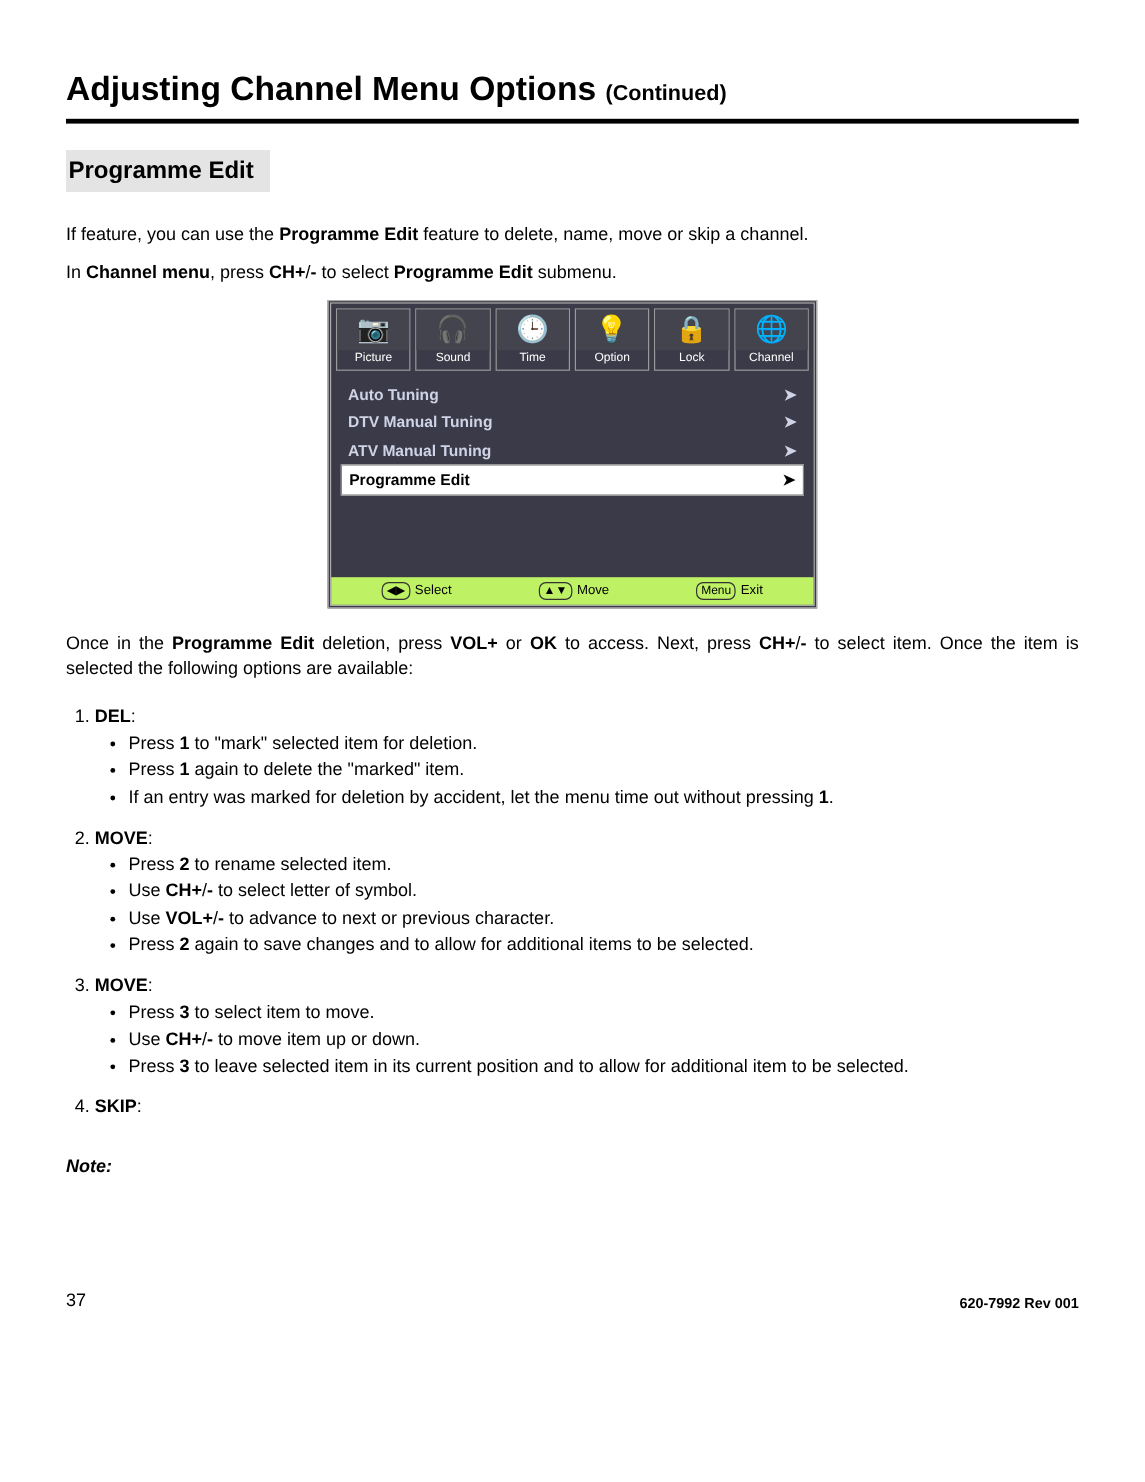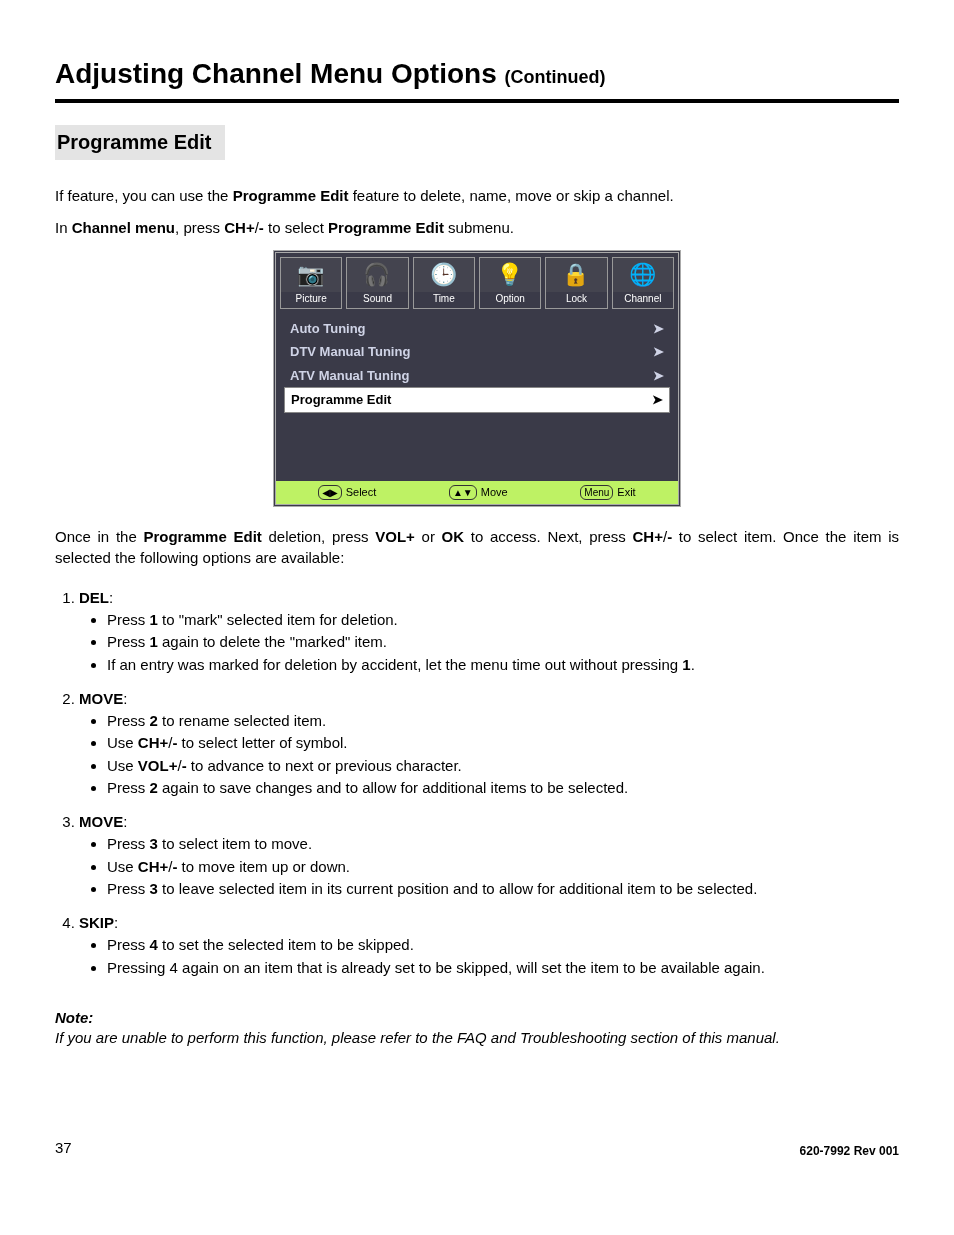--- a/index.html
+++ b/index.html
@@ -116,30 +116,25 @@
     </ul>
   </li>
   <li><b>MOVE</b>:
     <ul class="sub">
       <li><span>Press </span><b>3</b><span> to select item to move.</span></li>
       <li><span>Use </span><b>CH+</b><span>/</span><b>-</b><span> to move item up or down.</span></li>
       <li><span>Press </span><b>3</b><span> to leave selected item in its current position and to allow for additional item to be selected.</span></li>
     </ul>
   </li>
   <li><b>SKIP</b>:
-    <ul class="sub">
-      <li><span>Press </span><b>4</b><span> to set the selected item to be skipped.</span></li>
-      <li><span>Pressing 4 again on an item that is already set to be skipped, will set the item to be available again.</span></li>
-    </ul>
   </li>
 </ol>
 
 <div class="note">
   <div class="note-h">Note:</div>
-  <div class="note-t">If you are unable to perform this function, please refer to the FAQ and Troubleshooting section of this manual.</div>
 </div>
 
 <div class="footer">
   <span>37</span>
   <span class="rev">620-7992 Rev 001</span>
 </div>
 
 
 
 

